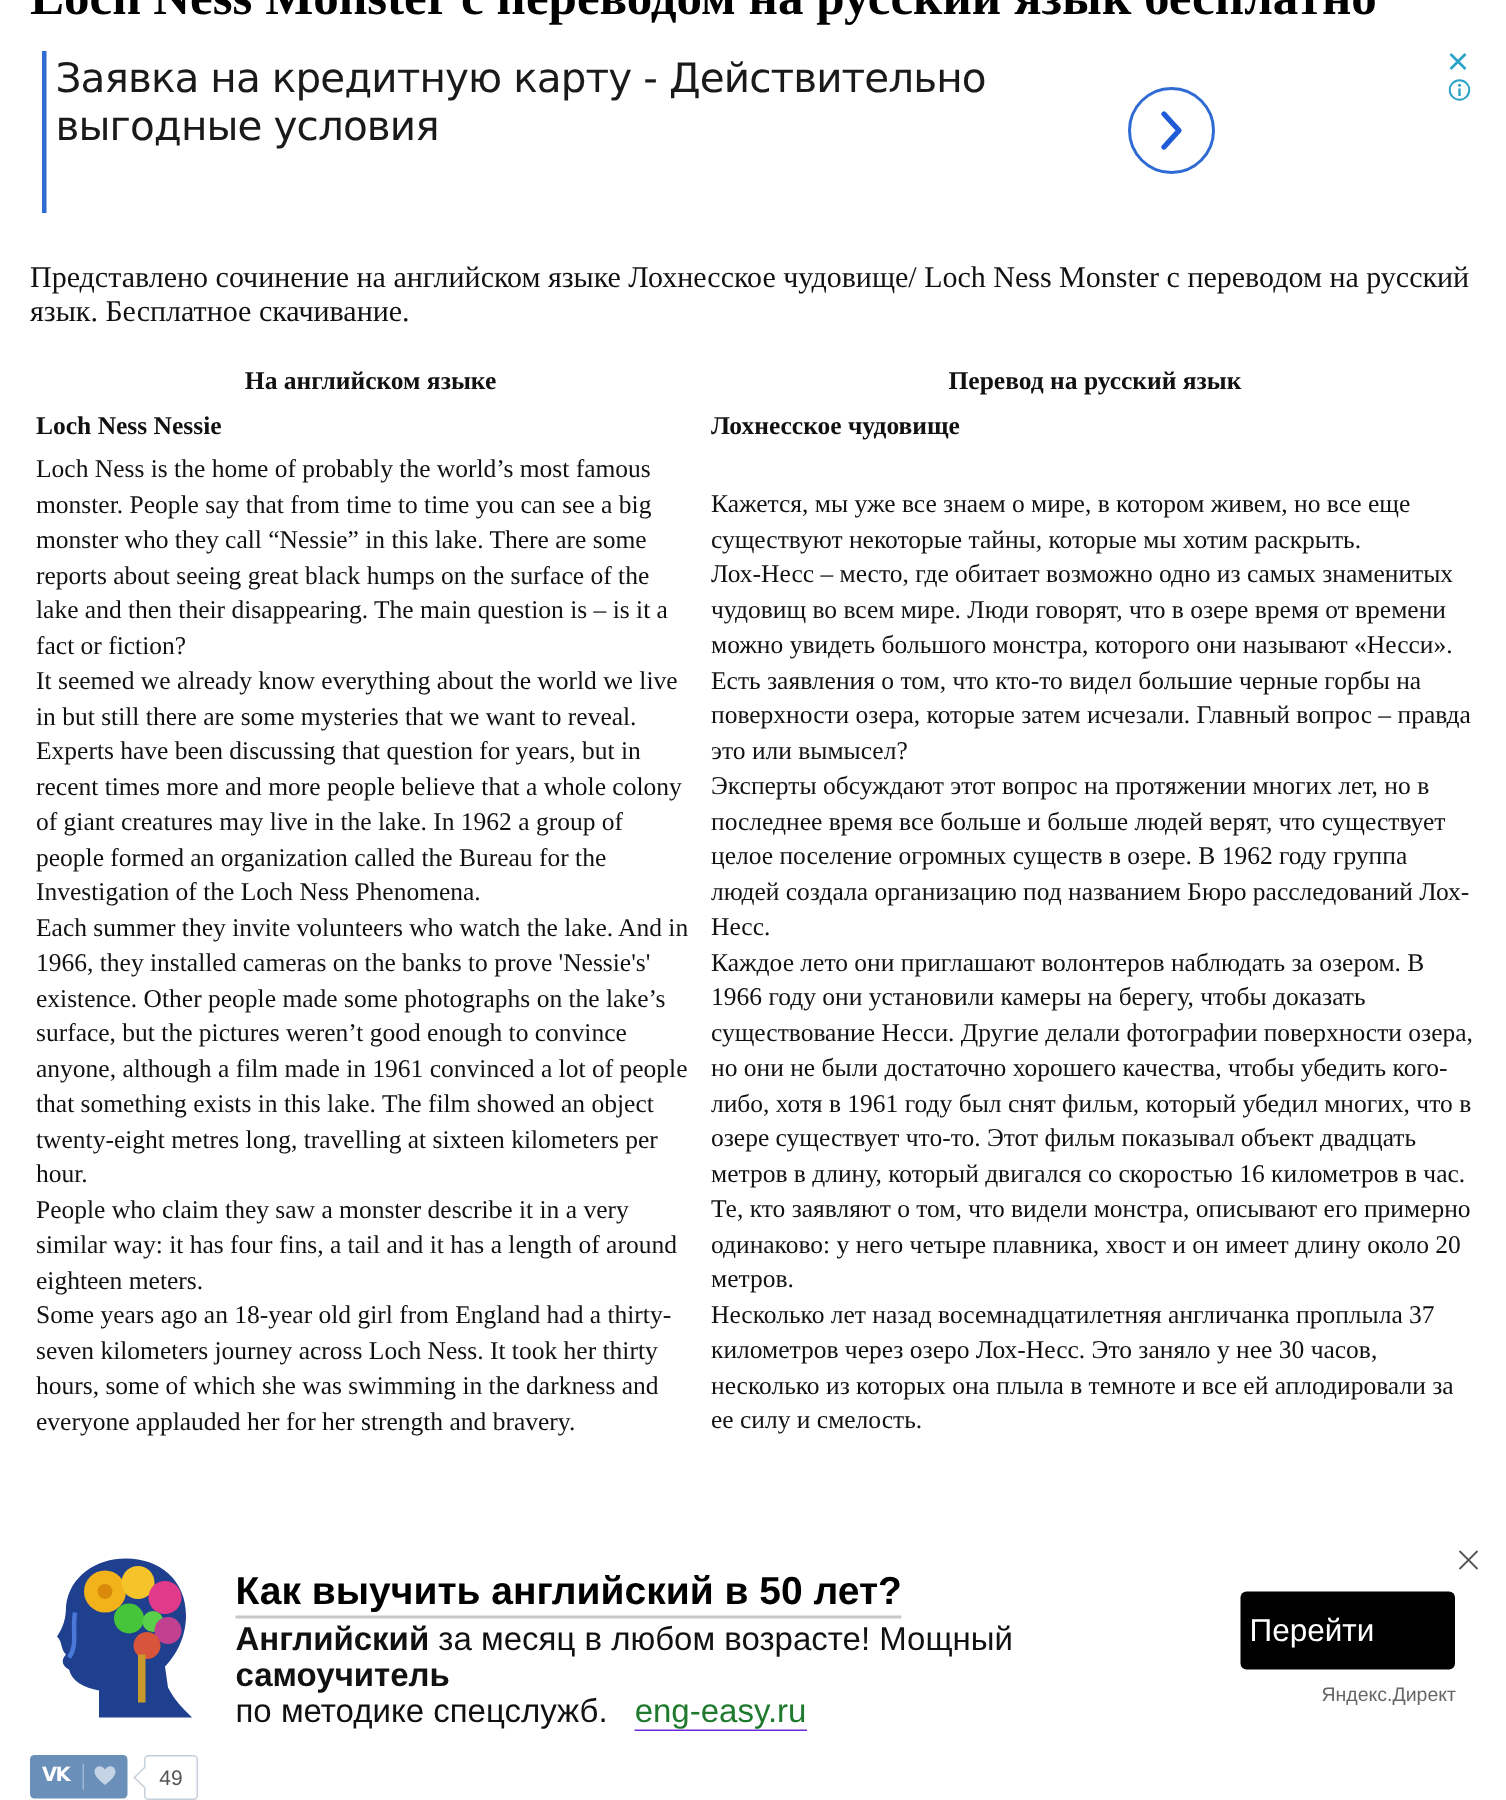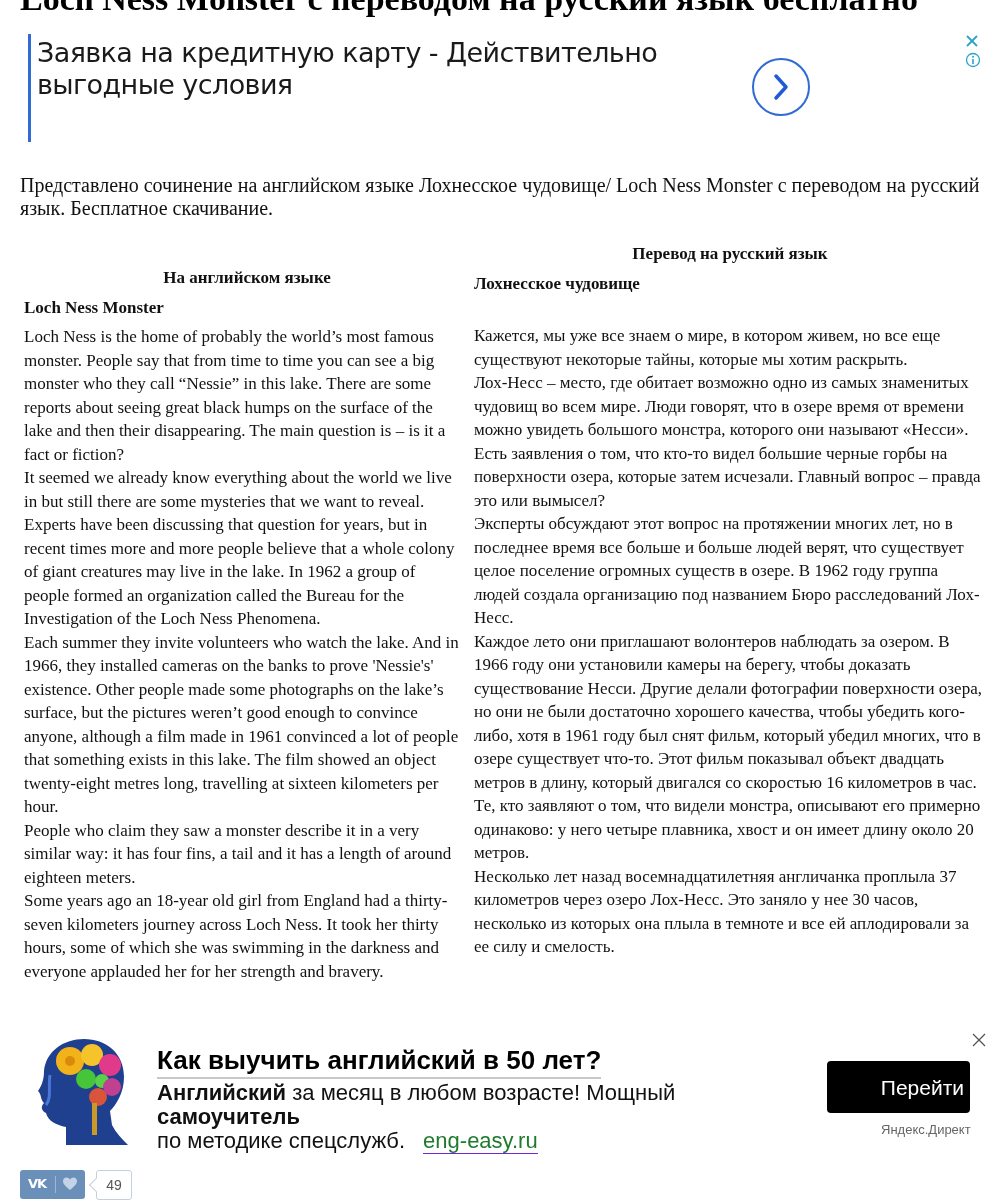--- a/index.html
+++ b/index.html
@@ -37,21 +37,21 @@
     position: absolute; left: 20px; top: 174px; width: 960px;
     font-size: 20px; line-height: 23px; margin: 0;
   }
 
   .col { position: absolute; top: 242px; }
   .col-en { left: 24px; width: 440px; }
   .col-ru { left: 474px; width: 510px; }
   .col-heading {
     font-weight: bold; font-size: 17px; line-height: 24px; text-align: center; margin: 0 0 6px 0;
   }
-  .col-en .col-heading { width: 446px; margin-top: 24px; }
+  .col-en .col-heading { width: 446px; }
   .col-ru .col-heading { width: 512px; }
   .article-title { font-weight: bold; font-size: 17px; line-height: 24px; margin: 0; }
   .para { font-size: 17px; line-height: 23.5px; margin: 0; }
   .col-en .body { margin-top: 5px; }
   .col-ru .body { margin-top: 28px; }
 
   
   .bottom-ad { position: absolute; left: 0; top: 1030px; width: 1001px; height: 120px; }
   .brain { position: absolute; left: 36px; top: 5px; width: 92px; height: 112px; }
   .bad-title {
@@ -61,21 +61,21 @@
   }
   .bad-text {
     position: absolute; left: 157px; top: 51px; width: 640px;
     font-family: "Liberation Sans", sans-serif; font-size: 22px; line-height: 24px; color: #111;
   }
   .bad-text b { font-weight: bold; }
   .bad-link { color: #1f7a2e; border-bottom: 1px solid #6d28d9; margin-left: 18px; text-decoration: none; }
   .bad-button {
     position: absolute; left: 827px; top: 31px; width: 143px; height: 52px;
     background: #000; color: #fff; border-radius: 4px; border: none;
-    font-family: "Liberation Sans", sans-serif; font-size: 21px; text-align: right; line-height: 52px;
+    font-family: "Liberation Sans", sans-serif; font-size: 21px; text-align: left; line-height: 52px;
   }
   .bad-provider {
     position: absolute; left: 881px; top: 92px;
     font-family: "Liberation Sans", sans-serif; font-size: 13px; color: #666;
   }
   .bad-close { position: absolute; left: 972px; top: 3px; width: 14px; height: 14px; }
 
   
   .share { position: absolute; left: 20px; top: 1170px; height: 29px; }
   .vk-btn {
@@ -115,21 +115,21 @@
     <circle cx="8" cy="8" r="6.5" fill="none" stroke="#2aa3c7" stroke-width="1.3"></circle>
     <circle cx="8" cy="4.8" r="1" fill="#2aa3c7"></circle>
     <line x1="8" y1="7" x2="8" y2="12" stroke="#2aa3c7" stroke-width="1.6"></line>
   </svg>
 </div>
 
 <p class="intro">Представлено сочинение на английском языке Лохнесское чудовище/ Loch Ness Monster с переводом на русский язык. Бесплатное скачивание.</p>
 
 <div class="col col-en">
   <h3 class="col-heading">На английском языке</h3>
-  <h4 class="article-title">Loch Ness Monster</h4>
+  <h4 class="article-title">Loch Ness Nessie</h4>
   <div class="body">
     <p class="para">Loch Ness is the home of probably the world’s most famous monster. People say that from time to time you can see a big monster who they call “Nessie” in this lake. There are some reports about seeing great black humps on the surface of the lake and then their disappearing. The main question is – is it a fact or fiction?</p>
     <p class="para">It seemed we already know everything about the world we live in but still there are some mysteries that we want to reveal.</p>
     <p class="para">Experts have been discussing that question for years, but in recent times more and more people believe that a whole colony of giant creatures may live in the lake. In 1962 a group of people formed an organization called the Bureau for the Investigation of the Loch Ness Phenomena.</p>
     <p class="para">Each summer they invite volunteers who watch the lake. And in 1966, they installed cameras on the banks to prove 'Nessie's' existence. Other people made some photographs on the lake’s surface, but the pictures weren’t good enough to convince anyone, although a film made in 1961 convinced a lot of people that something exists in this lake. The film showed an object twenty-eight metres long, travelling at sixteen kilometers per hour.</p>
     <p class="para">People who claim they saw a monster describe it in a very similar way: it has four fins, a tail and it has a length of around eighteen meters.</p>
     <p class="para">Some years ago an 18-year old girl from England had a thirty-seven kilometers journey across Loch Ness. It took her thirty hours, some of which she was swimming in the darkness and everyone applauded her for her strength and bravery.</p>
   </div>
 </div>
 

